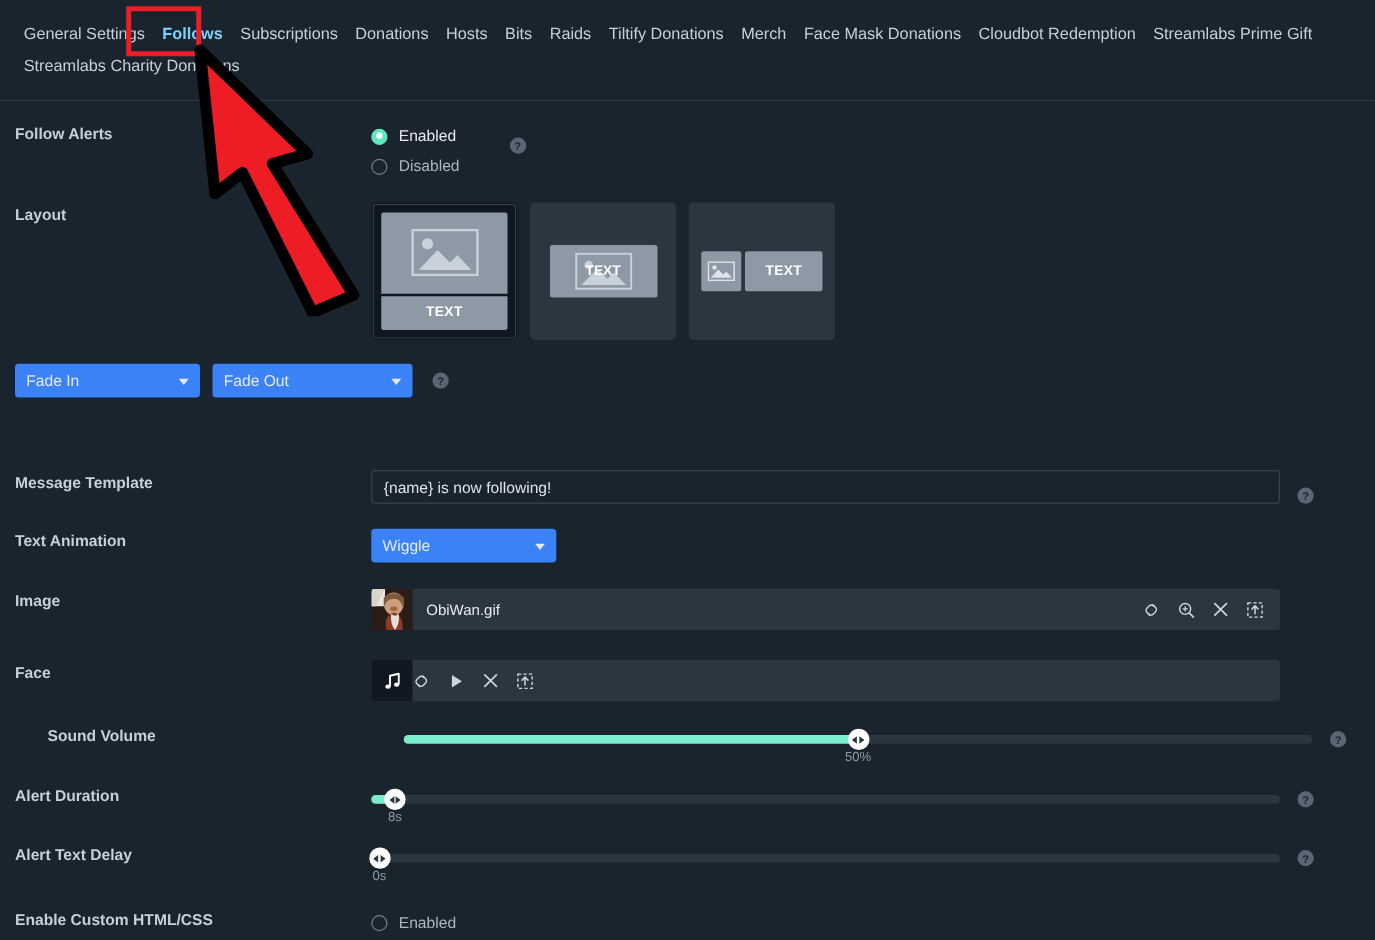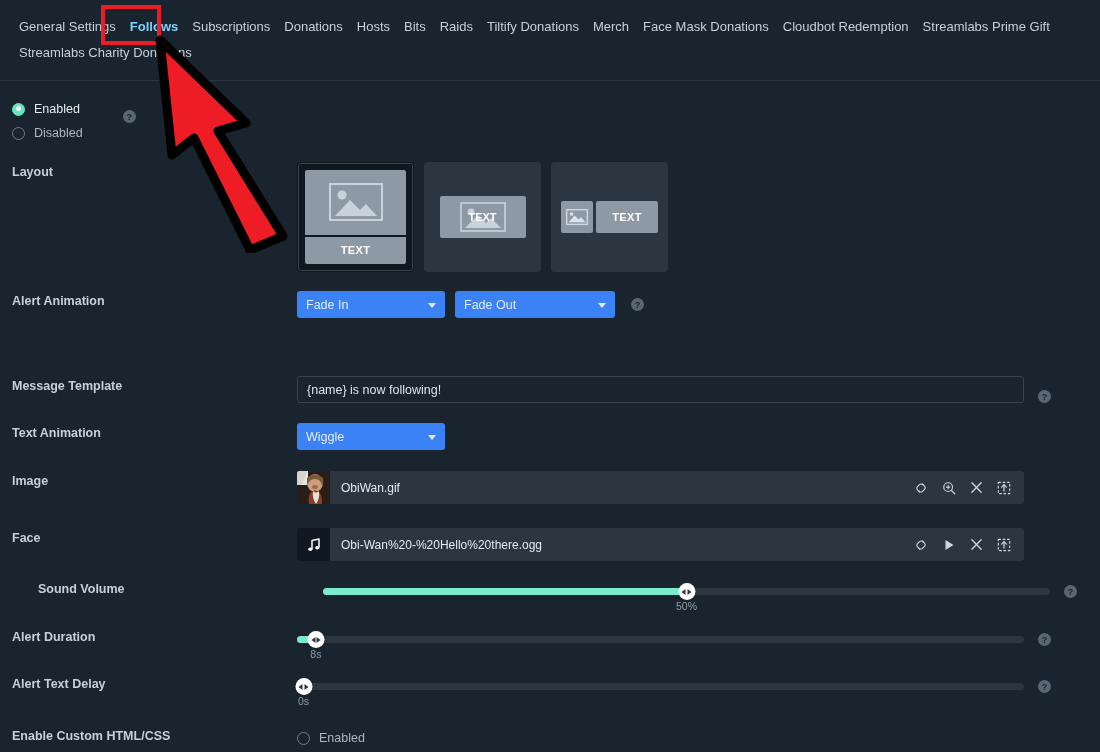--- a/index.html
+++ b/index.html
@@ -285,20 +285,21 @@
     <div class="tab">Merch</div>
     <div class="tab">Face Mask Donations</div>
     <div class="tab">Cloudbot Redemption</div>
     <div class="tab">Streamlabs Prime Gift</div>
     <div class="tab">Streamlabs Charity Donations</div>
   </div>
   <div class="tab-highlight"></div>
 </div>
 
 <div class="row" style="margin-top:16px;">
+  <div class="label">Follow Alerts</div>
   <div class="field">
     <div style="display:flex;align-items:flex-start;">
       <div>
         <div class="radio-line">
           <span class="radio on"></span>
           <span class="radio-label">Enabled</span>
         </div>
         <div class="radio-line">
           <span class="radio"></span>
           <span class="radio-label dim">Disabled</span>
@@ -351,21 +352,20 @@
           </div>
           <div class="lc-txt">TEXT</div>
         </div>
       </div>
 
     </div>
   </div>
 </div>
 
 <div class="row" style="margin-top:19px;">
-  <div class="label">Alert Animation</div>
   <div class="field">
     <div style="display:flex;align-items:center;gap:10px;">
       <div class="select" style="width:148px;">
         <span>Fade In</span>
         <span class="caret"></span>
       </div>
       <div class="select" style="width:160px;">
         <span>Fade Out</span>
         <span class="caret"></span>
       </div>
@@ -448,21 +448,20 @@
   <div class="label">Face</div>
   <div class="field">
     <div class="filerow">
       <div class="thumb">
         <svg width="16" height="16" viewBox="0 0 16 16" aria-hidden="true">
           <path d="M6 12.2 V3.6 L13 2 v8.6" fill="none" stroke="#ffffff" stroke-width="1.5" stroke-linejoin="round"></path>
           <ellipse cx="4.3" cy="12.3" rx="2.1" ry="1.7" fill="#ffffff"></ellipse>
           <ellipse cx="11.3" cy="10.7" rx="2.1" ry="1.7" fill="#ffffff"></ellipse>
         </svg>
       </div>
-      <div class="filename">Obi-Wan%20-%20Hello%20there.ogg</div>
       <div class="fileicons">
         <span class="ficon">
           <svg width="14" height="14" viewBox="0 0 16 16" aria-hidden="true">
             <path d="M9.5 3.3 L12 5.8 a2.6 2.6 0 0 1 0 3.7 l-2.3 2.3 a2.6 2.6 0 0 1 -3.7 0 l-0.6 -0.6" fill="none" stroke="#cdd6de" stroke-width="1.3" stroke-linecap="round"></path>
             <path d="M6.5 12.7 L4 10.2 a2.6 2.6 0 0 1 0 -3.7 l2.3 -2.3 a2.6 2.6 0 0 1 3.7 0 l0.6 0.6" fill="none" stroke="#cdd6de" stroke-width="1.3" stroke-linecap="round"></path>
           </svg>
         </span>
         <span class="ficon">
           <svg width="14" height="14" viewBox="0 0 14 14" aria-hidden="true">
             <path d="M3.5 2 L11.5 7 L3.5 12 Z" fill="#cdd6de"></path>

